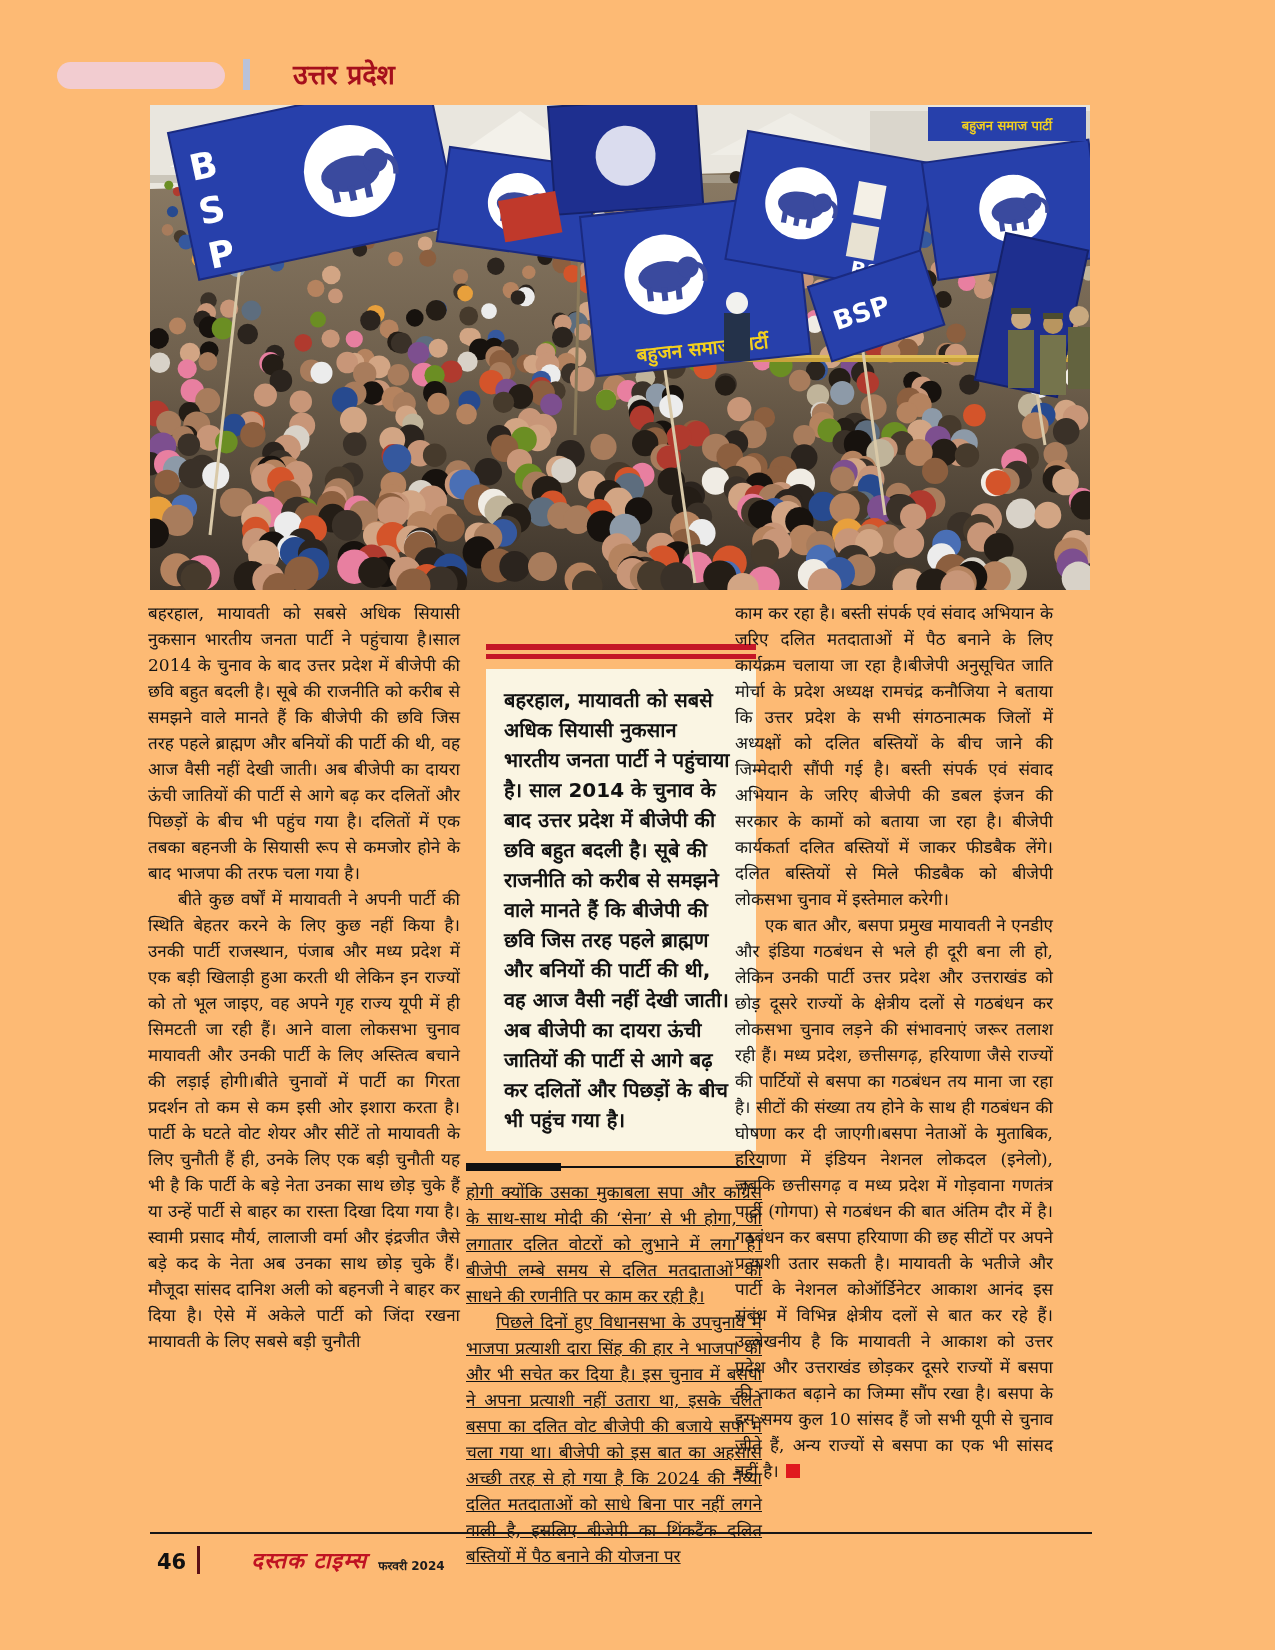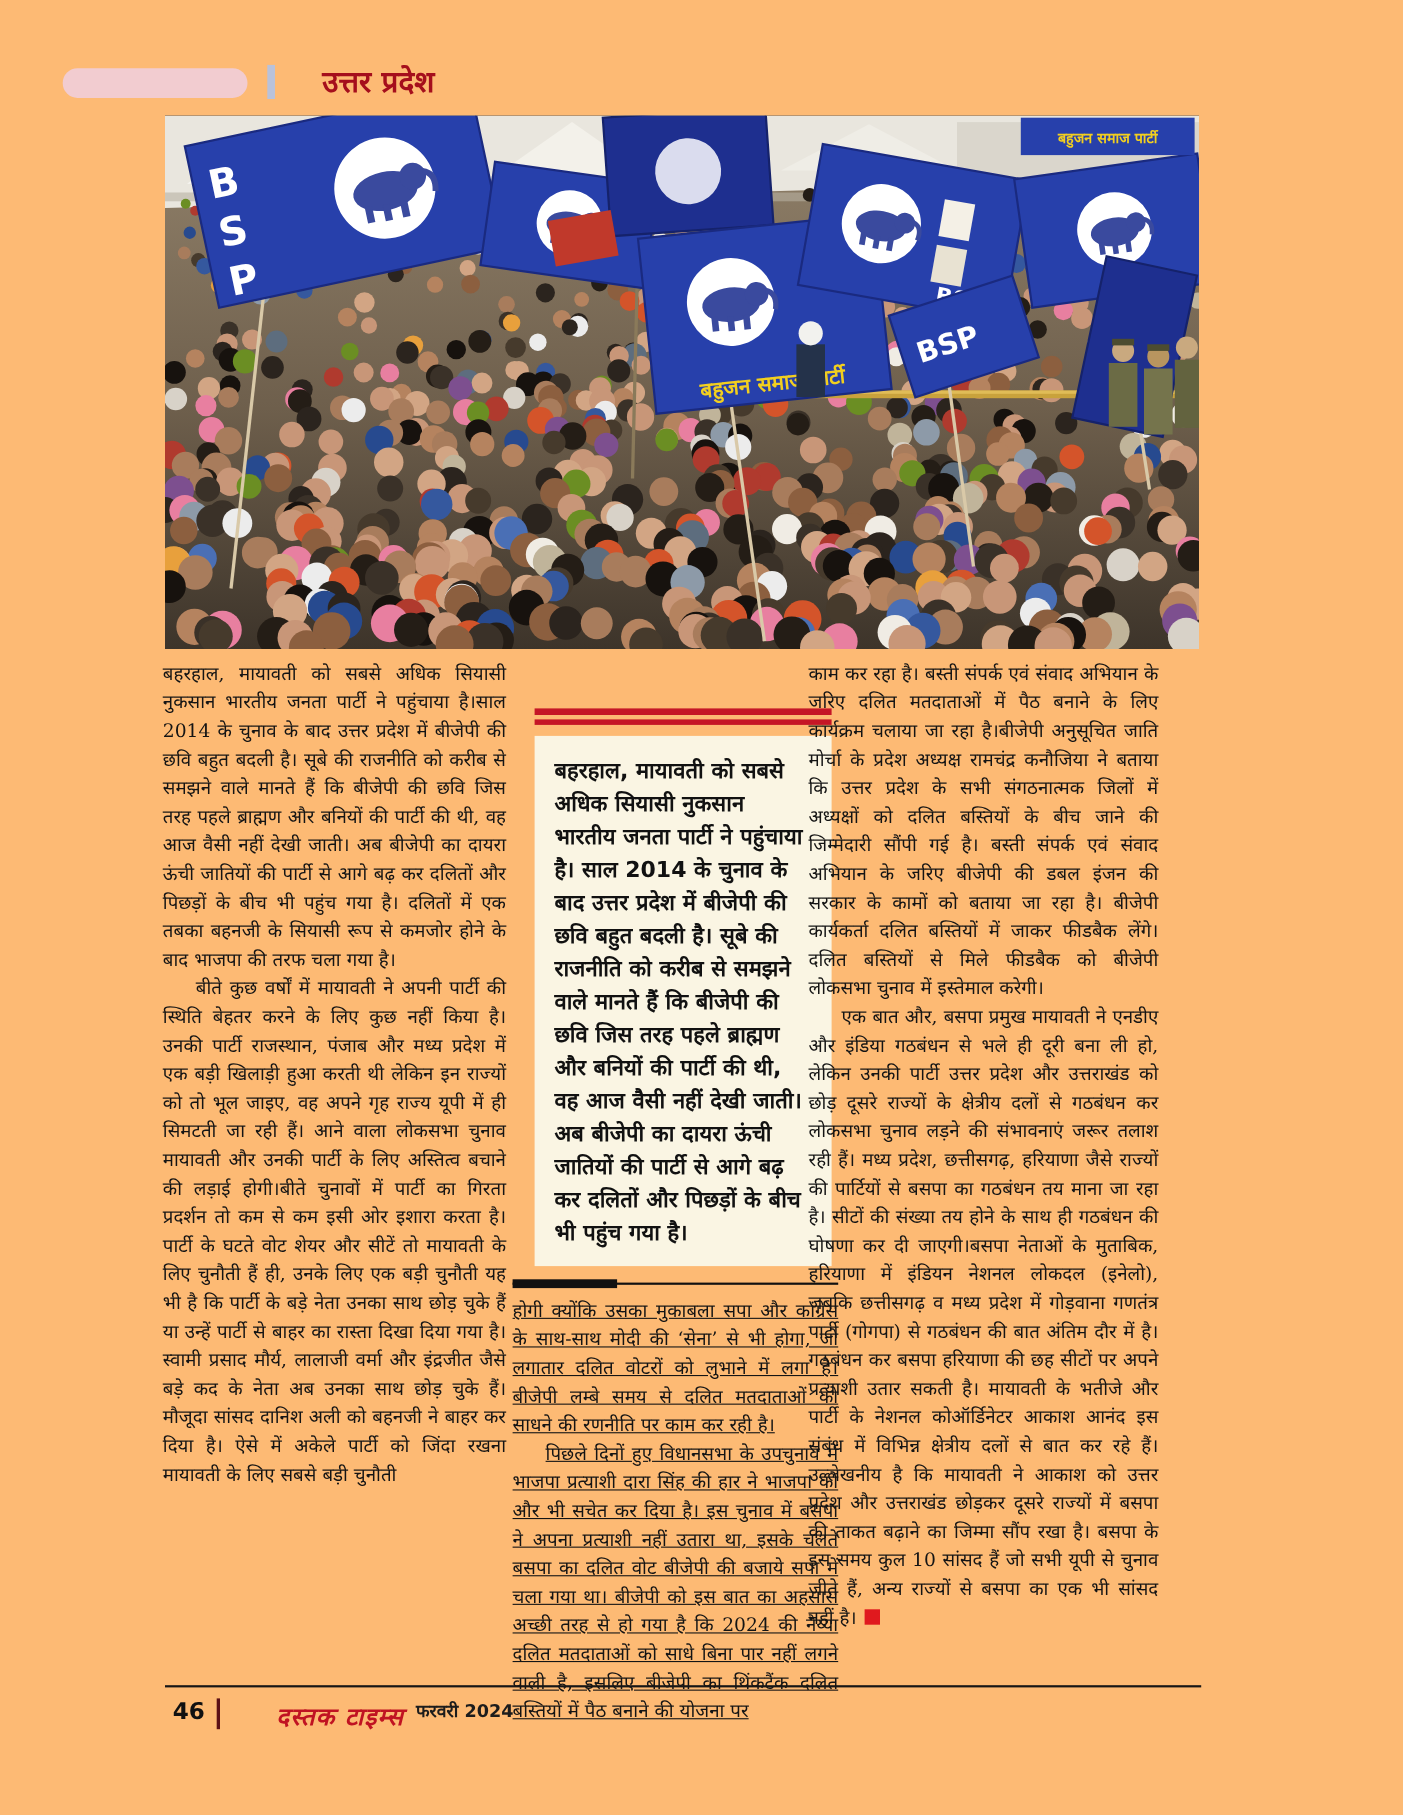--- a/index.html
+++ b/index.html
@@ -32,26 +32,26 @@
              font-size:20px;line-height:30px;text-align:left;color:#111;}
   .divider{position:relative;height:8px;margin-top:12px;}
   .divider .thin{position:absolute;left:0;right:0;top:3px;height:2px;background:#111;}
   .divider .thick{position:absolute;left:0;top:0;width:95px;height:8px;background:#111;}
   .col2 .body{margin-top:8px;text-decoration:underline;}
 
   .end-square{display:inline-block;width:14px;height:14px;background:#e0191e;margin-left:7px;vertical-align:-1px;}
 
   
   .bottom-rule{position:absolute;left:150px;top:1532px;width:942px;height:2px;background:#161616;}
-  .footer{position:absolute;left:157px;top:1544px;display:flex;align-items:flex-start;gap:11px;
+  .footer{position:absolute;left:157px;top:1544px;display:flex;align-items:flex-end;gap:11px;
           font-family:"DejaVu Sans","Liberation Sans",sans-serif;}
   .pagenum{font-weight:700;font-size:21px;color:#111;}
   .fbar{width:3px;height:28px;background:#5c1016;}
   .maglogo{color:#c01322;font-weight:700;font-style:italic;font-size:22px;letter-spacing:1px;margin-left:40px;}
-  .issue{font-weight:700;font-size:16px;color:#1c1c1c;}
+  .issue{font-weight:700;font-size:12px;color:#1c1c1c;}
 </style>
 </head>
 <body>
 
 <div class="page">
 
   <div class="hdr-pill"></div>
   <div class="hdr-bar"></div>
   <div class="hdr-title">उत्तर प्रदेश</div>
 

